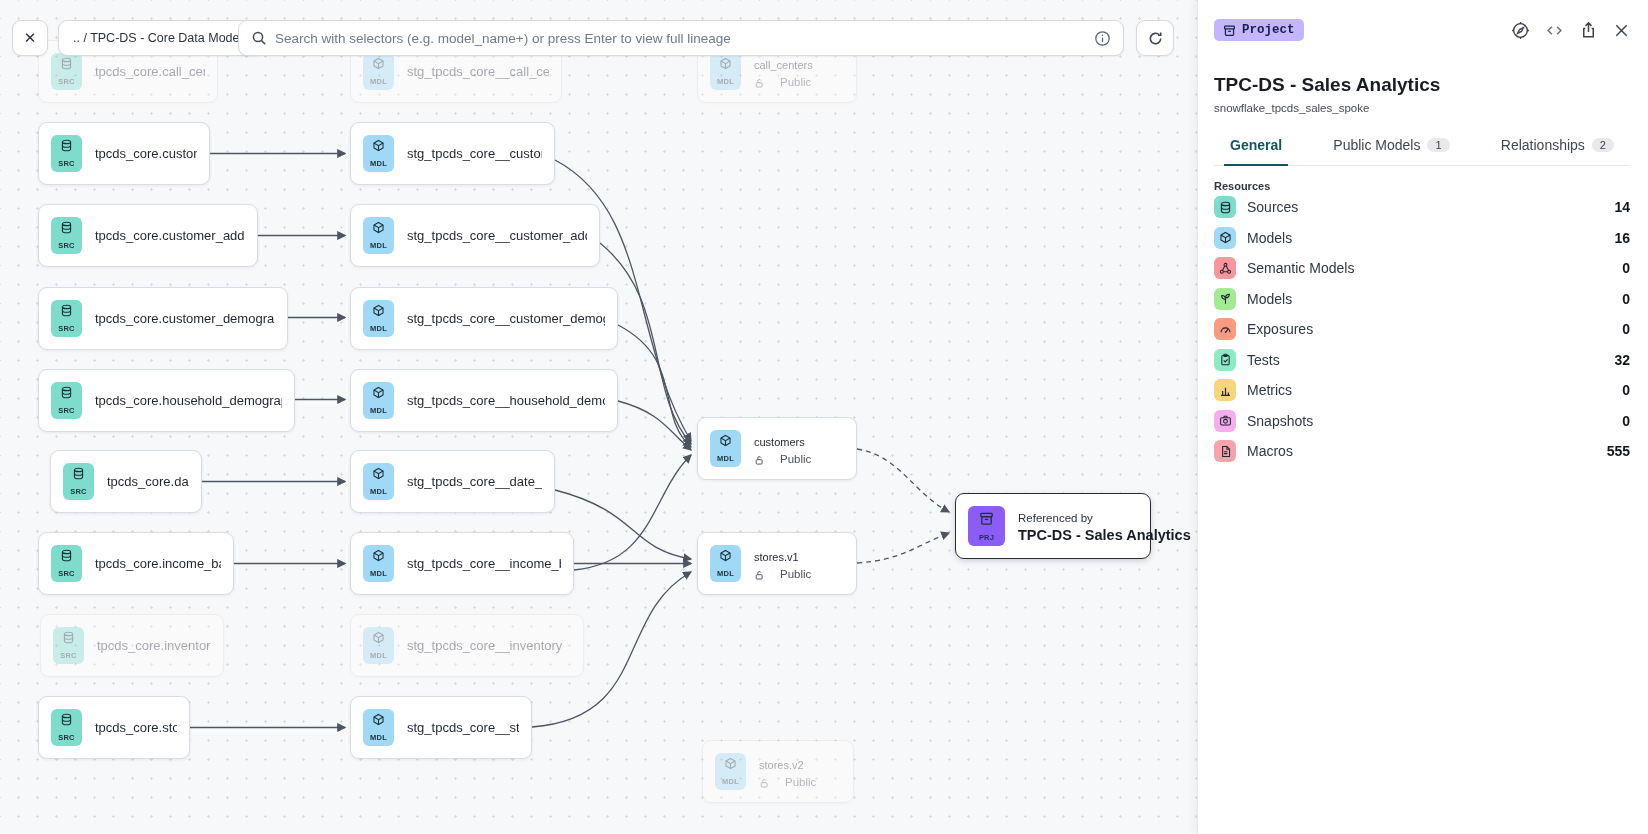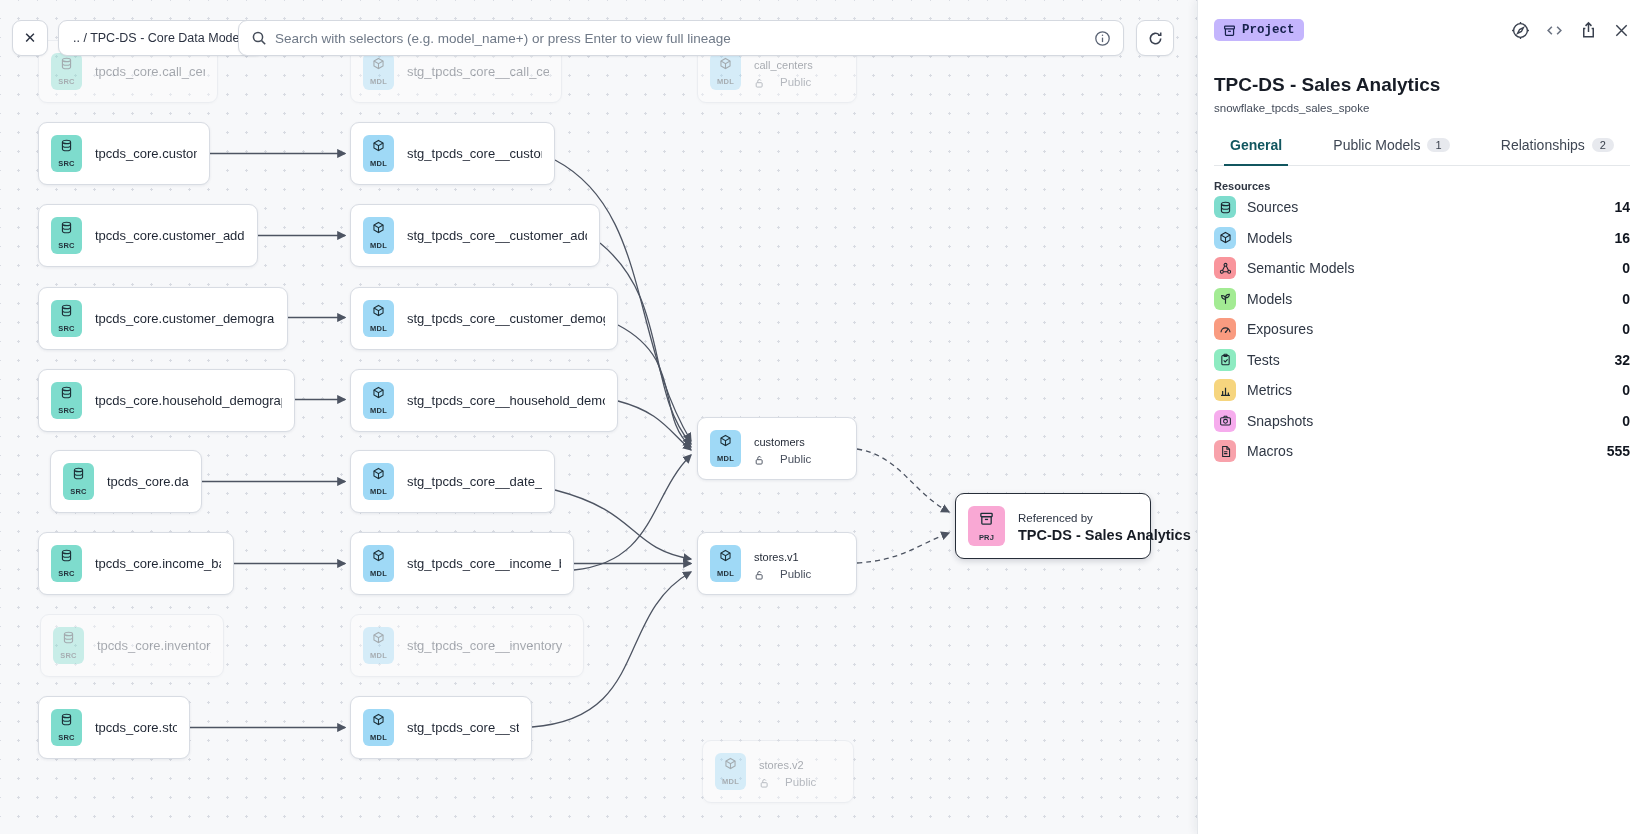--- a/index.html
+++ b/index.html
@@ -366,21 +366,21 @@
             <svg width="10" height="10" viewBox="0 0 16 16" fill="none" stroke="currentColor" stroke-width="1.5">
               <rect x="3.5" y="7.5" width="9.5" height="7" rx="1.5"></rect>
               <path d="M6 7.5 V5 a2.6 2.6 0 0 1 5-.9"></path>
             </svg>
           </span>
           <span>Public</span>
         </span></span>
   </div>
 
   <div class="node prj" style="left:955px;top:493px;width:196px">
-    <span class="nbadge" style="background-color: #f9a8d4;">
+    <span class="nbadge" style="background-color: #8b5cf6;">
         <svg width="15" height="15" viewBox="0 0 16 16" fill="none" stroke="currentColor" stroke-width="1.4">
           <rect x="2" y="2.5" width="12" height="3.6" rx="0.8"></rect>
           <path d="M3 6.1 V13 a0.9 0.9 0 0 0 .9.9 h8.2 a0.9 0.9 0 0 0 .9-.9 V6.1"></path>
           <path d="M6.3 9 h3.4"></path>
         </svg>
         <i>PRJ</i>
       </span>
     <span class="ncol"><span class="nkicker">Referenced by</span>
       <span class="nmain">TPC-DS - Sales Analytics</span></span>
   </div>

